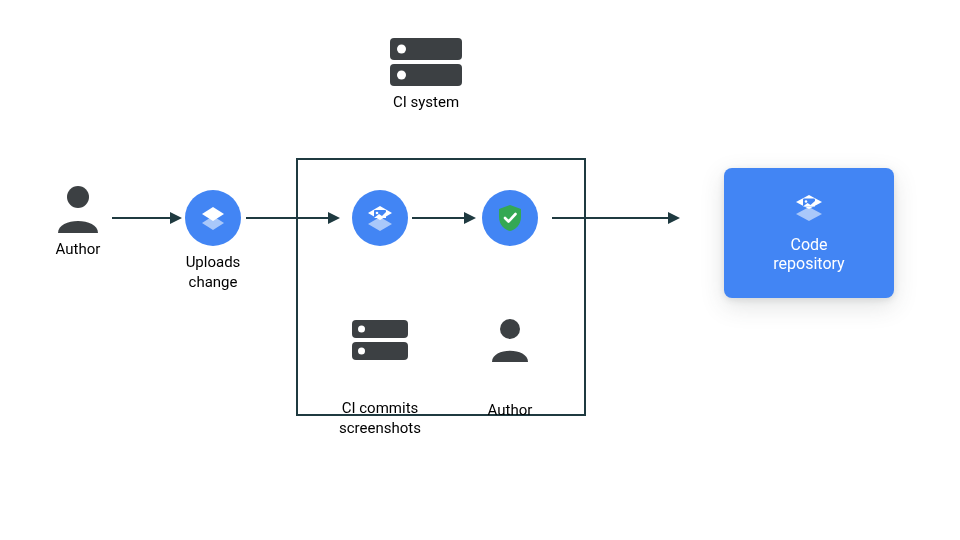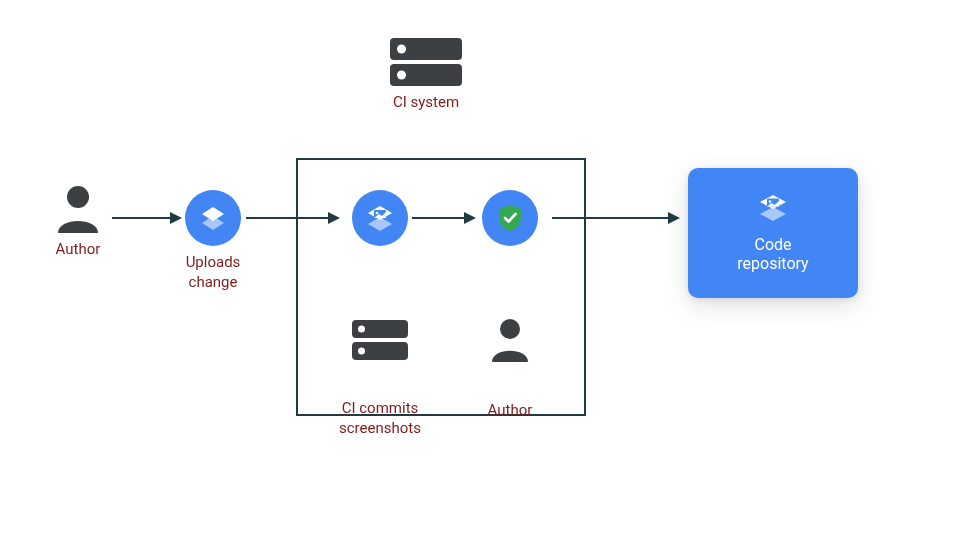--- a/index.html
+++ b/index.html
@@ -10,21 +10,21 @@
     font-family: -apple-system, BlinkMacSystemFont, "Segoe UI", Roboto, Arial, sans-serif;
     position: relative;
     overflow: hidden;
   }
   .node {
     position: absolute;
     text-align: center;
   }
   .label {
     font-size: 15px;
-    color: #7f1d1d;
+    color: #000000;
     line-height: 1.35;
     margin-top: 6px;
   }
   .label-white {
     color: #ffffff;
     font-size: 16px;
     margin-top: 8px;
   }
   .person-icon svg { display: block; margin: 0 auto; }
   .circle-icon {
@@ -177,21 +177,21 @@
   <div style="height:8px;"></div>
   <div class="person-icon">
     <svg width="40" height="44" viewBox="0 0 40 44">
       <circle cx="20" cy="11" r="10" fill="#3c4043"></circle>
       <path d="M2 44 C2 29 38 29 38 44 Z" fill="#3c4043"></path>
     </svg>
   </div>
   <div class="label">Author</div>
 </div>
 
-<div class="repo-card" style="left:688px; top:168px; width:170px; height:130px;">
+<div class="repo-card" style="left:724px; top:168px; width:170px; height:130px;border-radius:8px;">
   <div>
     <svg width="30" height="30" viewBox="0 0 30 30">
       <polygon points="15,2 28,9 15,16 2,9" fill="#ffffff"></polygon>
       <rect x="9" y="5.5" width="12" height="8" rx="1" fill="#4285f4"></rect>
       <circle cx="12" cy="8.5" r="1.3" fill="#ffffff"></circle>
       <path d="M9 13.5 L13.5 10 L16.5 12 L21 8 L21 13.5 Z" fill="#ffffff"></path>
       <polygon points="15,14 28,21 15,28 2,21" fill="#ffffff" opacity="0.55"></polygon>
     </svg>
   </div>
   <div class="label-white" style="white-space:pre-line;">Code

